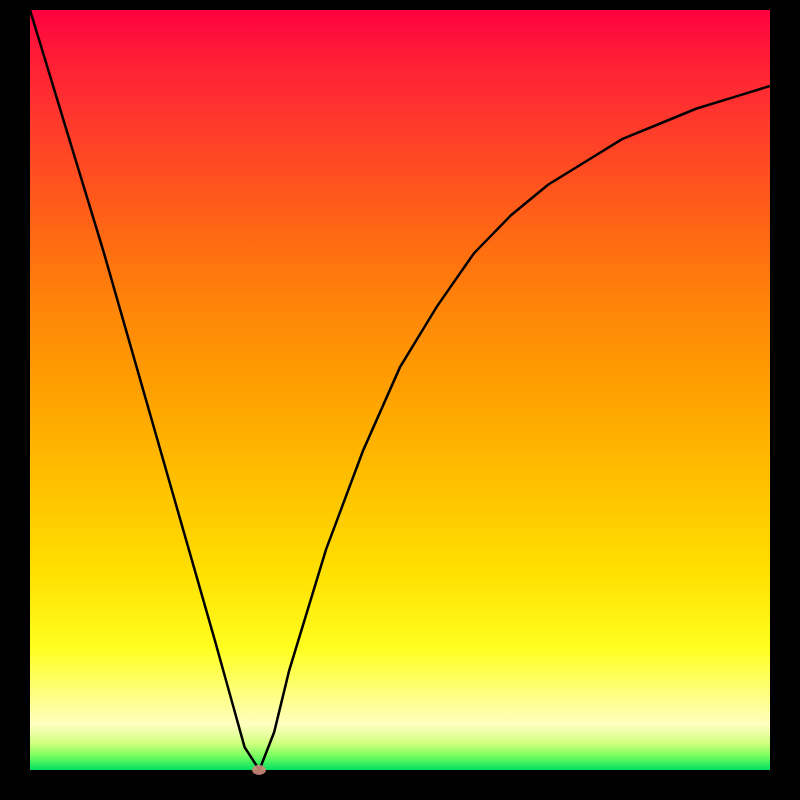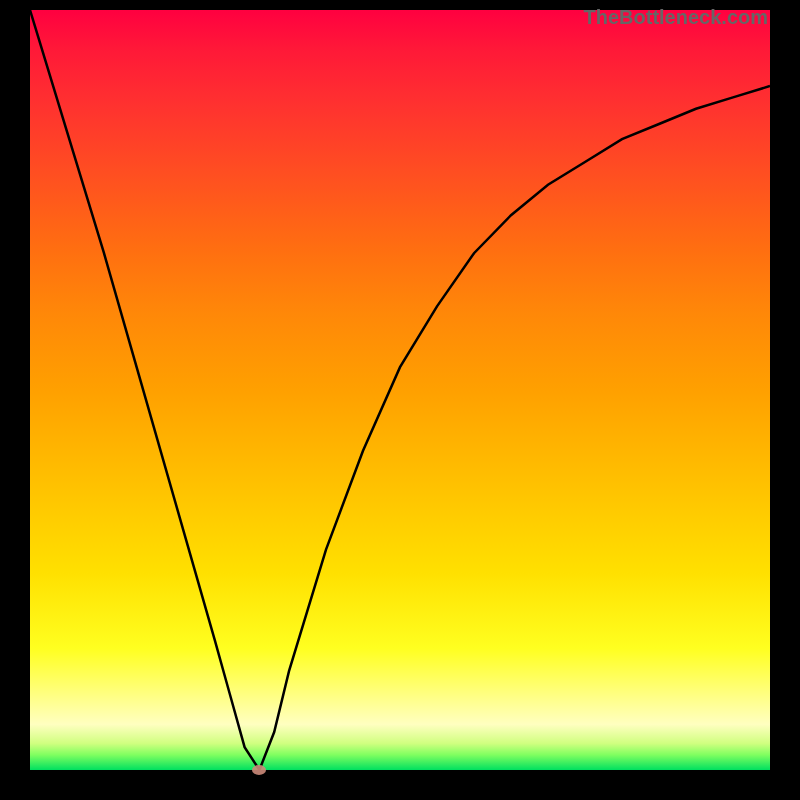--- a/index.html
+++ b/index.html
@@ -28,14 +28,13 @@
 </style>
 </head>
 <body>
 
 <div class="wrap">
   <div class="plot"></div>
   <svg class="curve" viewBox="0 0 740 760" preserveAspectRatio="none">
     <path id="curve-path" d="M 0.0 0.0 L 37.0 121.6 L 74.0 243.2 L 111.0 372.4 L 148.0 501.6 L 185.0 630.8 L 199.8 684.0 L 214.6 737.2 L 229.4 760.0 L 244.2 722.0 L 259.0 661.2 L 296.0 539.6 L 333.0 440.8 L 370.0 357.2 L 407.0 296.4 L 444.0 243.2 L 481.0 205.2 L 518.0 174.8 L 555.0 152.0 L 592.0 129.2 L 629.0 114.0 L 666.0 98.8 L 703.0 87.4 L 740.0 76.0" fill="none" stroke="#000" stroke-width="2.5"></path>
   </svg>
   <div class="dot" id="marker" style="left: 252.4px; top: 765px;"></div>
-  <div class="attr">TheBottleneck.com</div>
 </div>
 
 </body></html>

